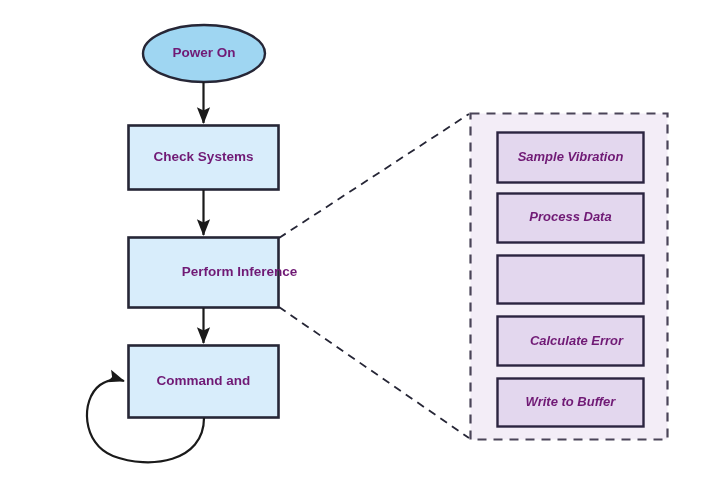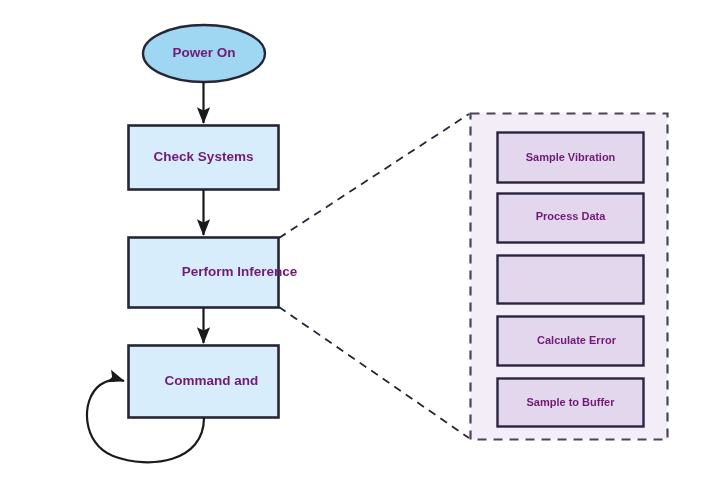--- a/index.html
+++ b/index.html
@@ -28,21 +28,21 @@
     justify-content: center;
     text-align: center;
     font-weight: bold;
     color: #701a75;
     font-family: "Liberation Sans", sans-serif;
     pointer-events: none;
     line-height: 1.25;
   }
   .lbl-start   { font-size: 13.5px; }
   .lbl-process { font-size: 13.5px; }
-  .lbl-sub     { font-size: 11px; }
+  .lbl-sub     { font-size: 13px; font-style: italic; }
 </style>
 </head>
 <body>
 
 <div id="canvas">
 
   <svg class="layer" viewBox="0 0 722 486">
     <defs>
       <marker id="arrowhead" markerWidth="9" markerHeight="9" refX="7.2" refY="3.4" orient="auto" markerUnits="strokeWidth">
         <path d="M0,0.4 L7.6,3.4 L0,6.4 L1.5,3.4 Z" fill="#1a1a1a"></path>
@@ -74,22 +74,22 @@
     <rect x="497.5" y="316.5" width="146" height="49" fill="#E3D7EE" stroke="#2B2440" stroke-width="2.4"></rect>
     <rect x="497.5" y="378.5" width="146" height="48" fill="#E3D7EE" stroke="#2B2440" stroke-width="2.4"></rect>
   </svg>
 
   <div class="node-label lbl-start" style="left:143px; top:25px; width:122px; height:57px;">Power On</div>
 
   <div class="node-label lbl-process" style="left:128px; top:125px; width:151px; height:65px;">Check Systems</div>
 
   <div class="node-label lbl-process" style="left:128px; top:237px; width:151px; height:71px;margin-left:36px;">Perform Inference</div>
 
-  <div class="node-label lbl-process" style="left:128px; top:345px; width:151px; height:73px; flex-direction:column;padding-left:8px;">
+  <div class="node-label lbl-process" style="left:128px; top:345px; width:151px; height:73px; flex-direction:column;">
     <span>Command and</span>
   </div>
 
   <div class="node-label lbl-sub" style="left:497px; top:132px; width:147px; height:51px;">Sample Vibration</div>
   <div class="node-label lbl-sub" style="left:497px; top:185px; width:147px; height:64px;">Process Data</div>
   <div class="node-label lbl-sub" style="left:497px; top:316px; width:159px; height:50px;">Calculate Error</div>
-  <div class="node-label lbl-sub" style="left:497px; top:378px; width:147px; height:49px;">Sample to Buffer</div>
+  <div class="node-label lbl-sub" style="left:497px; top:378px; width:147px; height:49px;">Write to Buffer</div>
 
 </div>
 
 </body></html>

